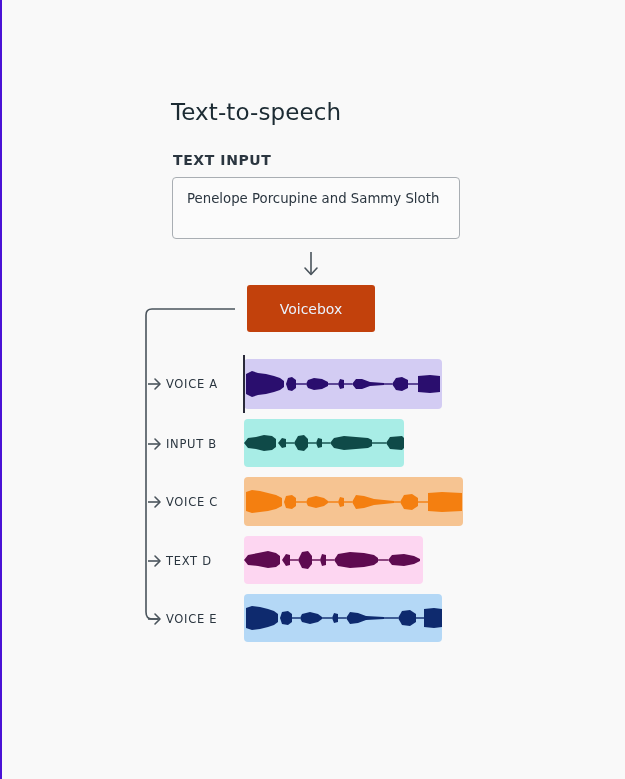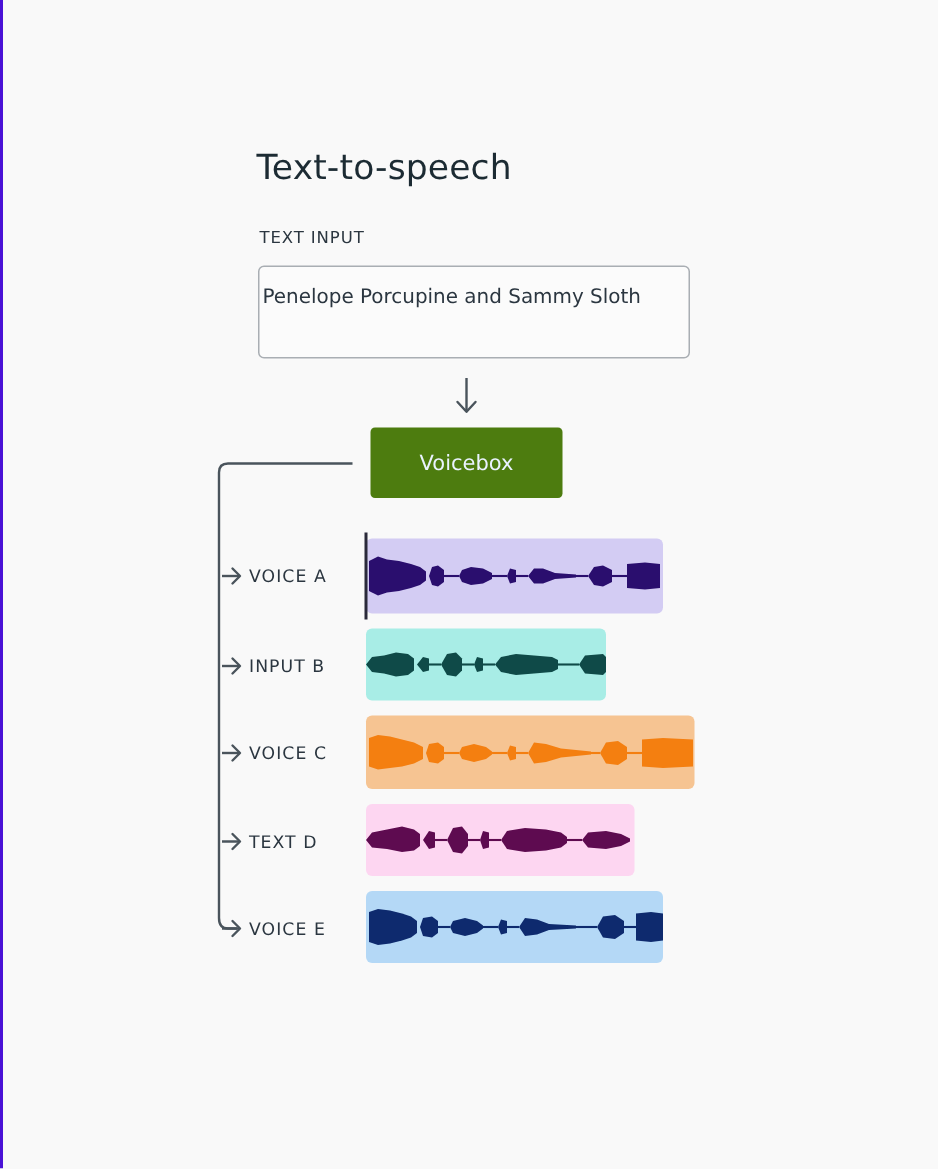--- a/index.html
+++ b/index.html
@@ -16,38 +16,38 @@
     background: #4a12d6;
   }
   .title {
     position: absolute; left: 171px; top: 99px;
     font-size: 23px; font-weight: 400; color: #1c2b33;
     letter-spacing: 0.1px;
     text-align: right;
   }
   .section-label {
     position: absolute; left: 173px; top: 152px;
-    font-size: 11px; font-weight: 400; letter-spacing: 0.6px;
+    font-size: 14px; font-weight: 700; letter-spacing: 0.6px;
     color: #2b3640;
   }
   .text-input {
     position: absolute; left: 172px; top: 177px;
     width: 288px; height: 62px; box-sizing: border-box;
     border: 1px solid #a9aeb3; border-radius: 4px;
     background: #fbfbfb;
-    padding: 11px 10px 0 2px;
+    padding: 11px 10px 0 14px;
     font-size: 13.3px; line-height: 19px; color: #2b3640;
   }
   .arrow-down {
     position: absolute; left: 303px; top: 251px; width: 16px; height: 26px;
   }
   .voicebox-btn {
     position: absolute; left: 247px; top: 285px;
     width: 128px; height: 47px; box-sizing: border-box;
-    background: #4d7c0f; border-radius: 3px;
+    background: #c2410c; border-radius: 3px;
     color: #eaf3ff; font-size: 14px;
     display: flex; align-items: center; justify-content: center;
   }
   .tree-svg { position: absolute; left: 0; top: 0; pointer-events: none; }
   .voice-row { position: absolute; left: 144px; height: 50px; }
   .voice-arrow { position: absolute; left: 2px; top: 17px; width: 16px; height: 16px; }
   .voice-label {
     position: absolute; left: 22px; top: 18px;
     font-size: 11.5px; font-weight: 400; letter-spacing: 0.7px; color: #2b3640;
     white-space: nowrap;

